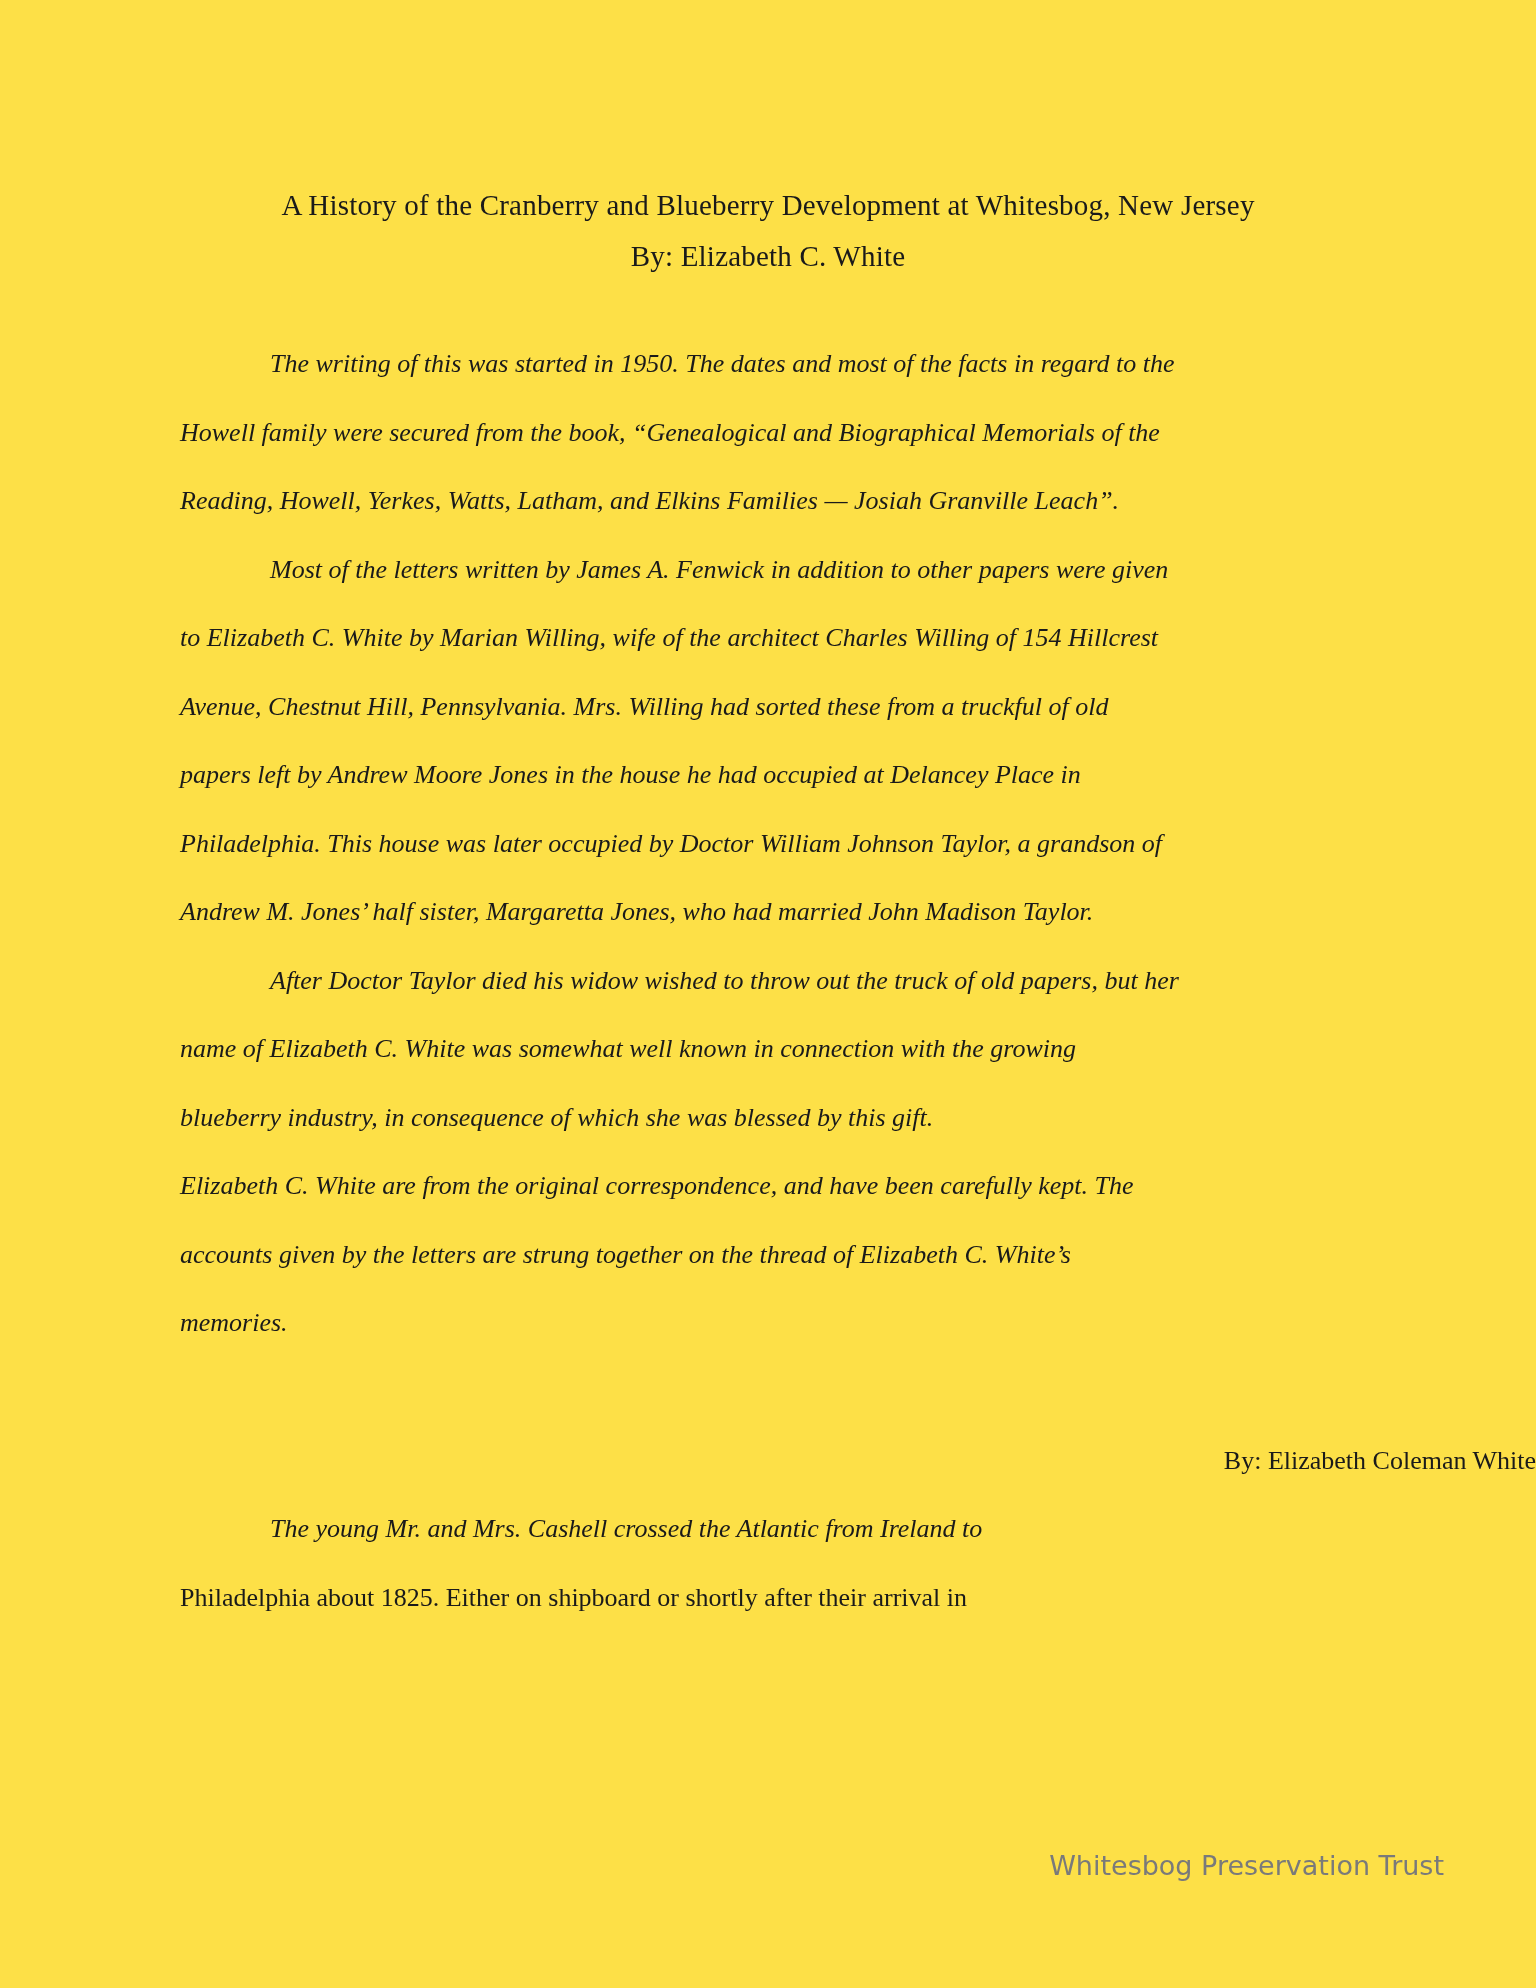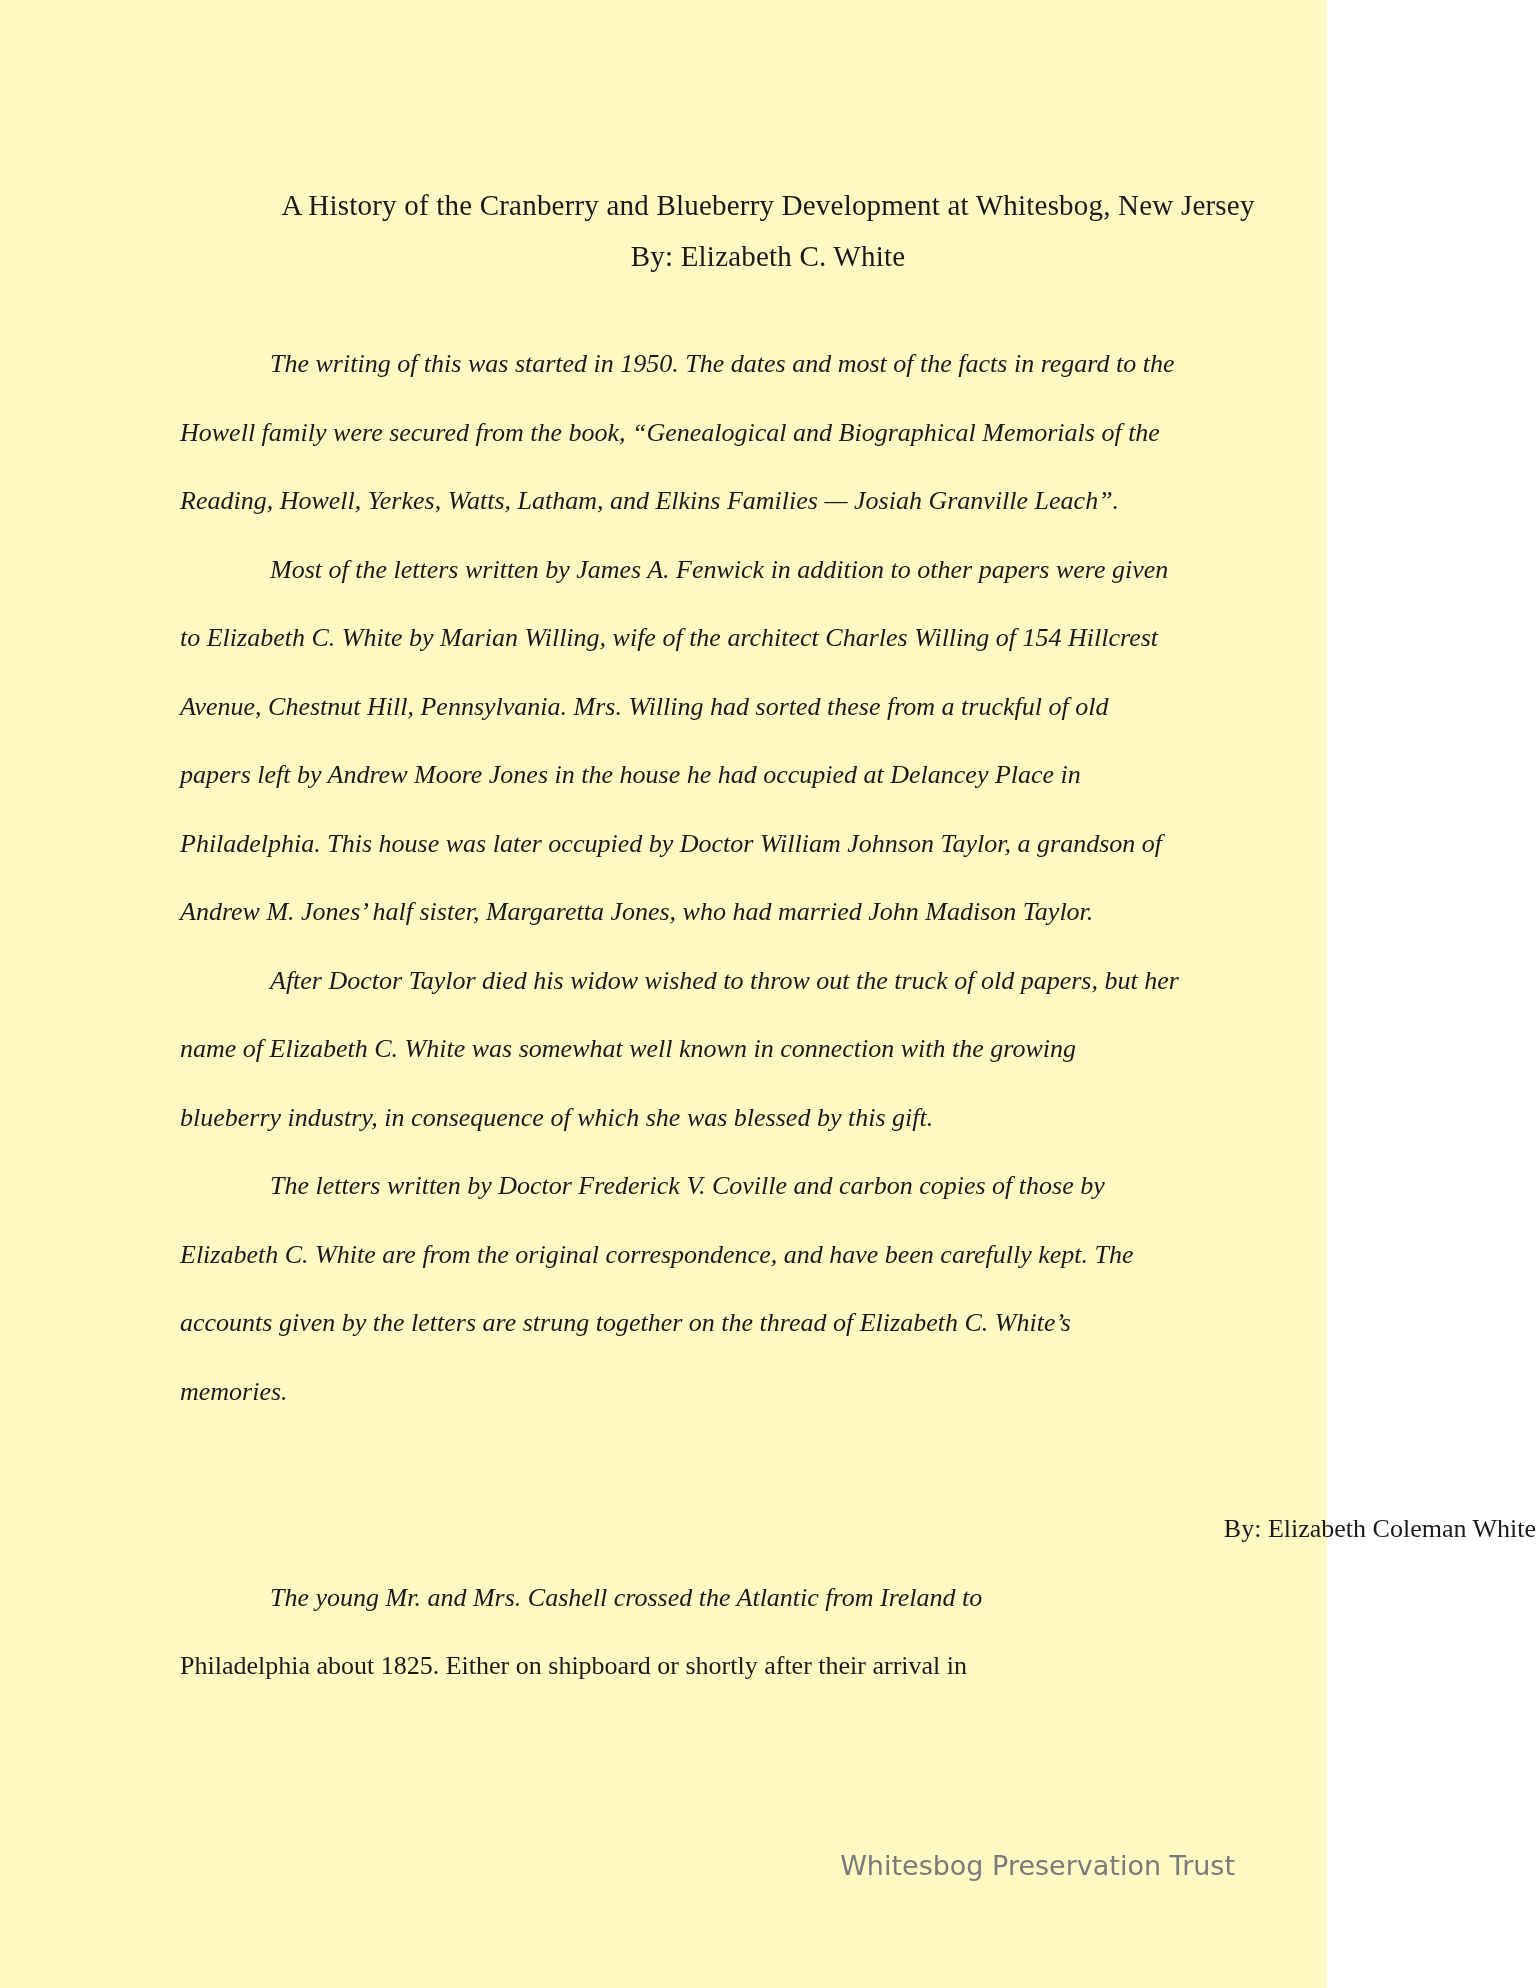--- a/index.html
+++ b/index.html
@@ -1,17 +1,17 @@
 <!DOCTYPE html>
 <html><head>
 <meta charset="utf-8">
 <style>
   html, body { margin: 0; padding: 0; background: #ffffff; }
   body { width: 1536px; height: 1988px; position: relative; overflow: hidden; }
-  .page { position: absolute; left: 0; top: 0; width: 1327px; height: 1988px; background: #fef9c3; }
+  .page { position: absolute; left: 0; top: 0; width: 1536px; height: 1988px; background: #fde047; }
   .title-block { position: absolute; left: 0; top: 180px; width: 1536px; text-align: center;
     font-family: "Liberation Serif", "DejaVu Serif", serif; color: #1a1a1a; font-size: 29px; }
   .title-line { height: 51px; line-height: 51px; letter-spacing: 0.2px; }
   .body { position: absolute; left: 180px; top: 330px; width: 1180px;
     font-family: "Liberation Serif", "DejaVu Serif", serif; color: #1a1a1a; font-size: 26px; }
   .line { height: 68.5px; line-height: 68.5px; white-space: nowrap; }
   .italic .line { font-style: italic; }
   .indent { padding-left: 90px; font-style: italic; }
   .gap { height: 69px; }
   .center { text-align: right; margin-left: -180px; width: 1536px; }
@@ -45,21 +45,20 @@
       <div class="line">Andrew M. Jones’ half sister, Margaretta Jones, who had married John Madison Taylor.</div>
     </div>
 
     <div class="italic">
       <div class="line indent">After Doctor Taylor died his widow wished to throw out the truck of old papers, but her</div>
       <div class="line">name of Elizabeth C. White was somewhat well known in connection with the growing</div>
       <div class="line">blueberry industry, in consequence of which she was blessed by this gift.</div>
     </div>
 
     <div class="italic">
-      <div class="line indent">The letters written by Doctor Frederick V. Coville and carbon copies of those by</div>
       <div class="line">Elizabeth C. White are from the original correspondence, and have been carefully kept.  The</div>
       <div class="line">accounts given by the letters are strung together on the thread of Elizabeth C. White’s</div>
       <div class="line">memories.</div>
     </div>
 
     <div class="gap"></div>
 
     <div class="line center">By: Elizabeth Coleman White</div>
 
     <div>

